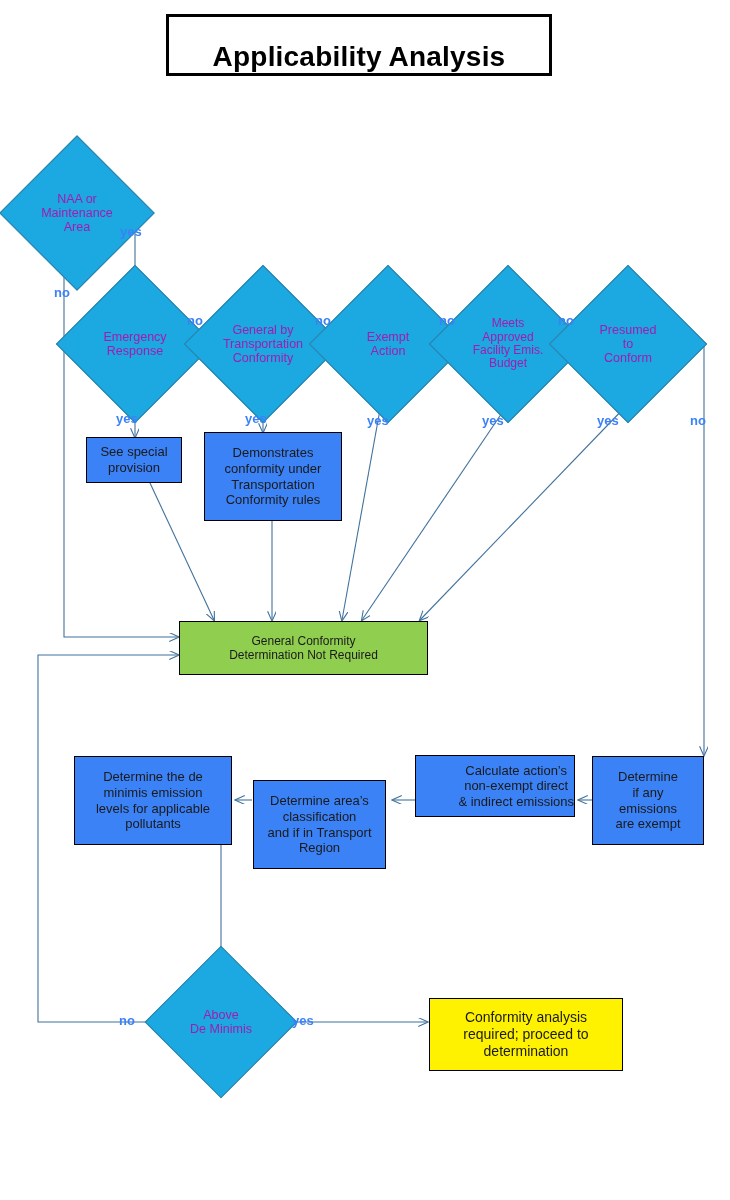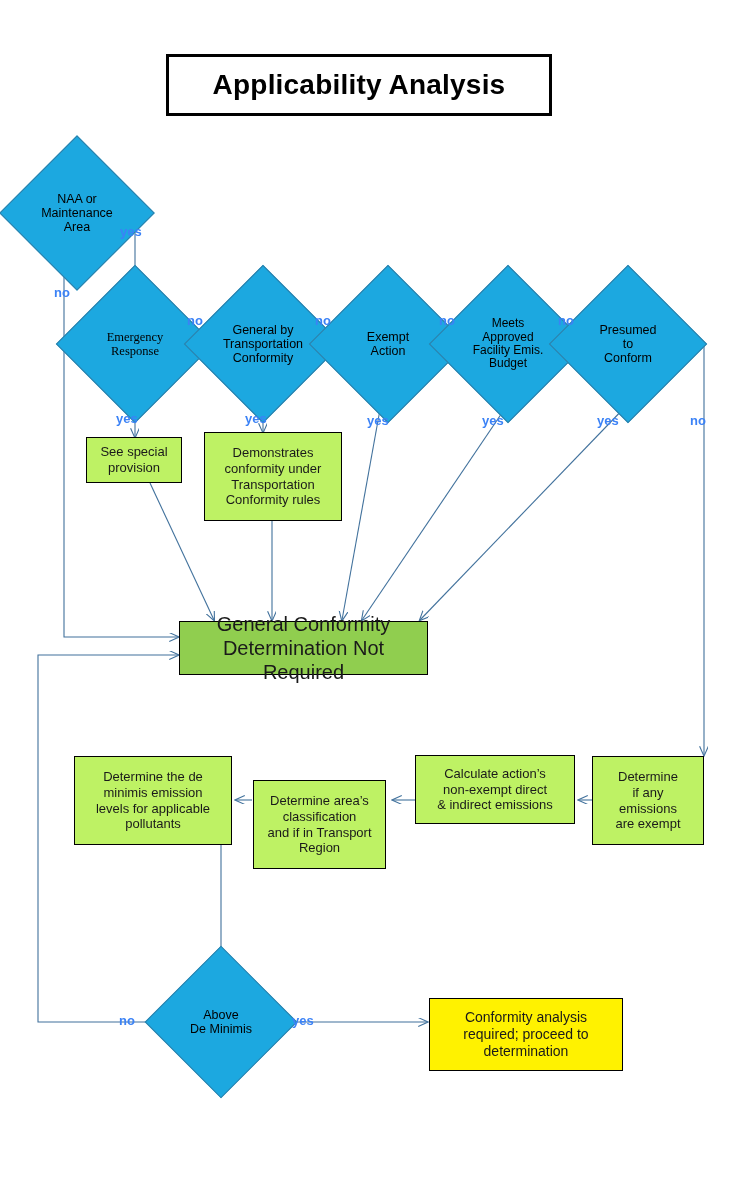--- a/index.html
+++ b/index.html
@@ -2,45 +2,45 @@
 <html><head>
 <meta charset="utf-8">
 <style>
   html,body{margin:0;padding:0;background:#ffffff;}
   body{font-family:"Liberation Sans", sans-serif;}
   #canvas{position:relative;width:730px;height:1200px;background:#fff;overflow:hidden;}
   #edges{position:absolute;left:0;top:0;width:730px;height:1200px;}
 
   .title-box{
     position:absolute;border:3px solid #000;background:#fff;
-    display:flex;align-items:center;justify-content:center;
-    font-weight:bold;letter-spacing:.2px;color:#000;margin-top:40px;
+    display:flex;align-items:flex-end;justify-content:center;
+    font-weight:bold;letter-spacing:.2px;color:#000;
   }
 
   .diamond{position:absolute;}
   .diamond .shape{
     position:absolute;left:0;top:0;width:100%;height:100%;
     background:#1CA8E0;border:1px solid #2E7FA8;
     transform:rotate(45deg);
     box-sizing:border-box;
   }
   .diamond .dlabel{
     position:absolute;left:0;top:0;width:100%;height:100%;
     display:flex;align-items:center;justify-content:center;
-    text-align:center;color:#000000;line-height:1.12;
+    text-align:center;color:#a21caf;line-height:1.12;
     font-size:12.5px;pointer-events:none;
   }
 
   .box{
-    position:absolute;border:1px solid #000;background:#bef264;
+    position:absolute;border:1px solid #000;background:#3b82f6;
     display:flex;align-items:center;justify-content:center;
     text-align:center;color:#1a1a1a;line-height:1.2;font-size:13px;
     box-sizing:border-box;
   }
-  .box.green{background:#90CE4F;border:1px solid #000;font-size:20px;}
+  .box.green{background:#90CE4F;border:1px solid #000;font-size:12px;}
   .box.yellow{background:#FFF200;border:1px solid #000;font-size:14px;}
 
   .elabel{
     position:absolute;font-weight:bold;font-size:13px;color:#3b82f6;
     white-space:nowrap;
   }
 </style>
 </head>
 <body>
 
@@ -108,21 +108,21 @@
     <div class="shape"></div>
     <div class="dlabel">
       <div>
         <div>NAA or</div>
         <div>Maintenance</div>
         <div>Area</div>
       </div>
     </div>
   </div>
 
-  <div class="diamond" style="left:79px;top:288px;width:112px;height:112px;font-family:Liberation Serif, serif;">
+  <div class="diamond" style="left:79px;top:288px;width:112px;height:112px;">
     <div class="shape"></div>
     <div class="dlabel">
       <div>
         <div>Emergency</div>
         <div>Response</div>
       </div>
     </div>
   </div>
 
   <div class="diamond" style="left:207px;top:288px;width:112px;height:112px;">
@@ -204,21 +204,21 @@
 
   <div class="box" style="left:592px;top:756px;width:112px;height:89px;">
     <div>
       <div>Determine</div>
       <div>if any</div>
       <div>emissions</div>
       <div>are exempt</div>
     </div>
   </div>
 
-  <div class="box" style="left:415px;top:755px;width:160px;height:69px;">
+  <div class="box" style="left:415px;top:755px;width:160px;height:62px;justify-content:flex-end;">
     <div>
       <div>Calculate action’s</div>
       <div>non-exempt direct</div>
       <div>&amp; indirect emissions</div>
     </div>
   </div>
 
   <div class="box" style="left:253px;top:756px;width:133px;height:89px;margin-top:24px;">
     <div>
       <div>Determine area’s</div>

